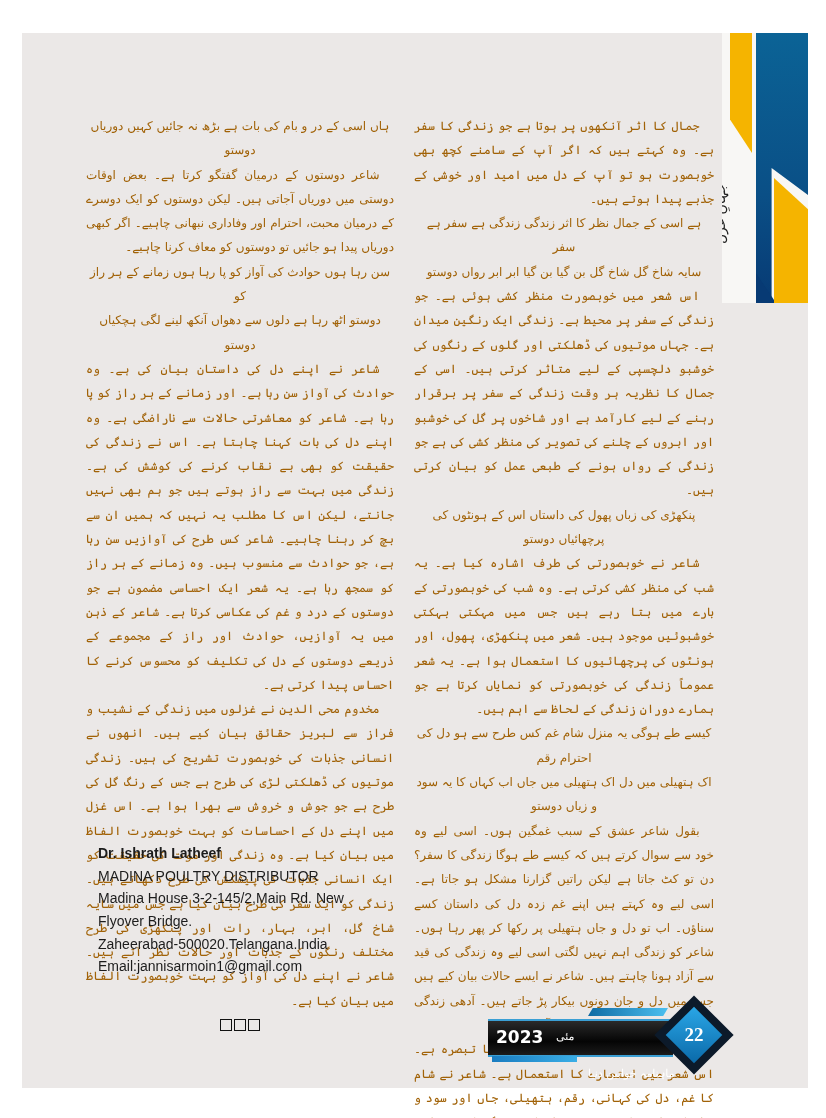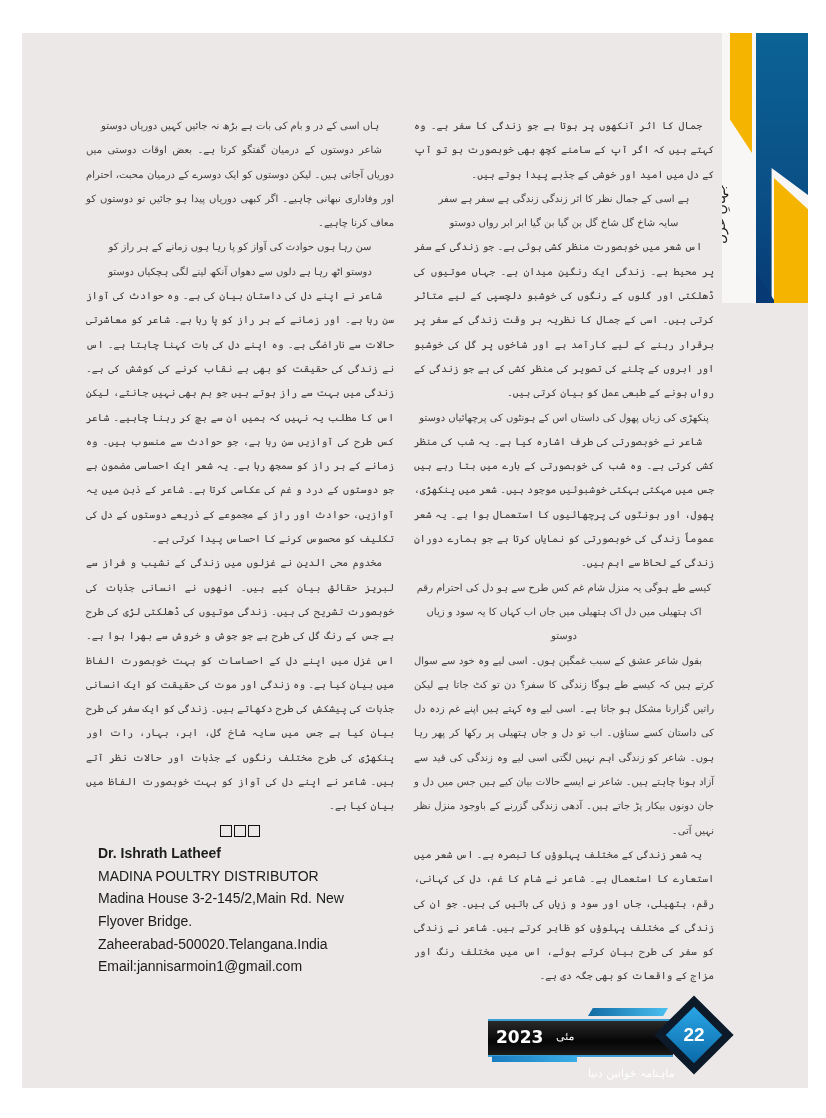--- a/index.html
+++ b/index.html
@@ -4,38 +4,38 @@
 <style>
   html,body{margin:0;padding:0;}
   body{width:826px;height:1118px;background:#ffffff;position:relative;overflow:hidden;font-family:"DejaVu Sans",sans-serif;}
   .page{position:absolute;left:22px;top:33px;width:786px;height:1055px;background:#ecea e9;background:#ebe8e7;}
   .sidebar{position:absolute;left:722px;top:33px;width:86px;height:270px;background:#f8f7f5;overflow:hidden;}
   .sb-yellow-top{position:absolute;left:8px;top:0;width:22px;height:120px;background:#f5b400;clip-path:polygon(0 0,100% 0,100% 100%,0 72%);}
   .sb-blue{position:absolute;left:34px;top:0;width:52px;height:270px;background:linear-gradient(180deg,#0b6396 0%,#0a4f86 60%,#073a74 100%);clip-path:polygon(0 0,100% 0,100% 60%,30% 50%,30% 100%,0 100%,0 0);}
   .sb-yellow-bot{position:absolute;left:52px;top:145px;width:34px;height:125px;background:#f5b400;clip-path:polygon(0 0,100% 25%,100% 100%,0 100%);}
   .sb-blue-wedge{position:absolute;left:34px;top:240px;width:20px;height:30px;background:#073a74;clip-path:polygon(0 0,100% 100%,0 100%);}
   .sb-title{position:absolute;left:-10px;top:150px;width:60px;writing-mode:vertical-rl;transform:rotate(180deg);font-family:"DejaVu Serif",serif;font-size:14px;color:#222;text-align:center;}
-  .col{position:absolute;direction:rtl;font-family:"DejaVu Serif",serif;color:#404040;font-size:10px;line-height:24.3px;text-align:justify;}
+  .col{position:absolute;direction:rtl;font-family:"DejaVu Serif",serif;color:#a16207;font-size:12px;line-height:24.3px;text-align:justify;}
   .col-right{left:414px;top:114px;width:300px;}
   .col-left{left:86px;top:114px;width:308px;}
   .col p{margin:0;}
   .col .verse{text-align:center;}
   .col .indent{text-indent:1.2em;}
   .sep{direction:ltr;text-align:center;font-family:"DejaVu Sans",sans-serif;font-size:13px;letter-spacing:2px;margin:2px 0 4px 0;color:#111;}
   .sep span{display:inline-block;width:10px;height:10px;border:1.5px solid #111;margin:0 1px;}
   .author{position:absolute;left:84px;top:842px;width:320px;direction:ltr;font-family:"Liberation Sans",sans-serif;font-size:14px;color:#1c1c1c;}
   .author div{height:22.7px;line-height:22.7px;margin-left:14px;}
   .author .name{font-weight:bold;}
   .footer{position:absolute;left:488px;top:1005px;width:240px;height:60px;}
   .ft-bar{position:absolute;left:0;top:14px;width:185px;height:34px;background:linear-gradient(180deg,#2a2a2a 0%,#050505 60%,#1b1b1b 100%);border-top:2px solid #3b9fd4;border-bottom:2px solid #3b9fd4;}
   .ft-stripe-top{position:absolute;left:100px;top:3px;width:80px;height:8px;background:linear-gradient(90deg,#0f6ba3,#4cc0f0);clip-path:polygon(6% 0,100% 0,94% 100%,0 100%);}
   .ft-stripe-bot{position:absolute;left:4px;top:51px;width:85px;height:6px;background:linear-gradient(90deg,#1a7cc0,#3aaee6);}
   .ft-diamond-outer{position:absolute;left:178px;top:2px;width:56px;height:56px;background:#0c1a2a;transform:rotate(45deg);}
   .ft-diamond-inner{position:absolute;left:186px;top:10px;width:40px;height:40px;background:linear-gradient(135deg,#2aa6e6,#0b6aa9);transform:rotate(45deg);}
-  .ft-page{position:absolute;left:182px;top:16px;width:48px;text-align:center;font-family:Liberation Sans, sans-serif;font-weight:bold;font-size:19px;color:#fff;line-height:28px;}
+  .ft-page{position:absolute;left:182px;top:16px;width:48px;text-align:center;font-family:Liberation Serif, serif;font-weight:bold;font-size:19px;color:#fff;line-height:28px;}
   .ft-year{position:absolute;left:8px;top:20px;font-family:"DejaVu Sans",sans-serif;font-weight:bold;font-size:17px;color:#fff;line-height:24px;}
   .ft-month{position:absolute;left:68px;top:20px;font-family:"DejaVu Serif",serif;font-size:11px;color:#fff;line-height:24px;direction:rtl;}
   .ft-mag{position:absolute;left:100px;top:20px;font-family:"DejaVu Serif",serif;font-size:11px;color:#fff;line-height:24px;direction:rtl;margin-top:37px;}
 </style>
 </head>
 <body>
 
 <div class="page"></div>
 
 <div class="sidebar">

